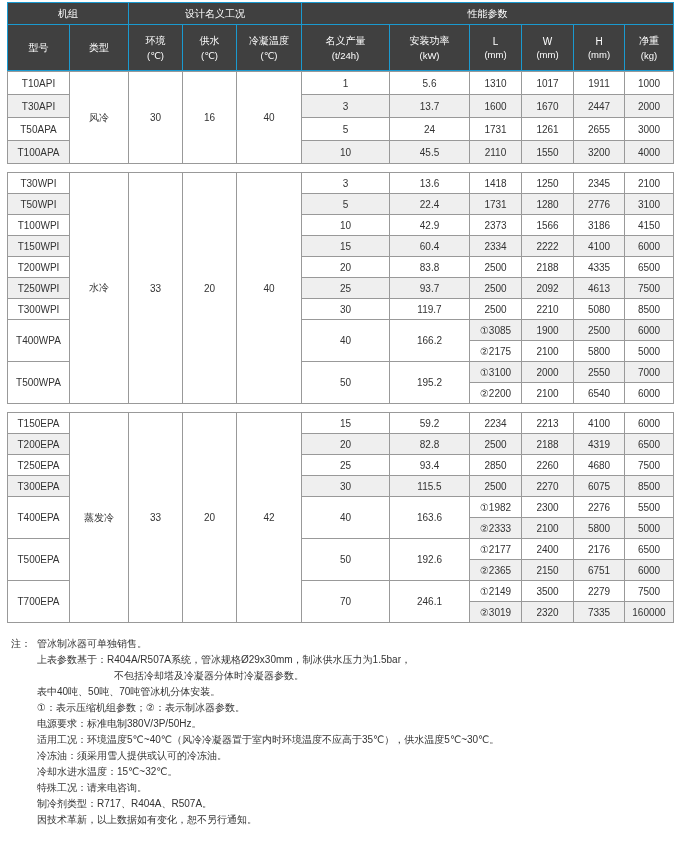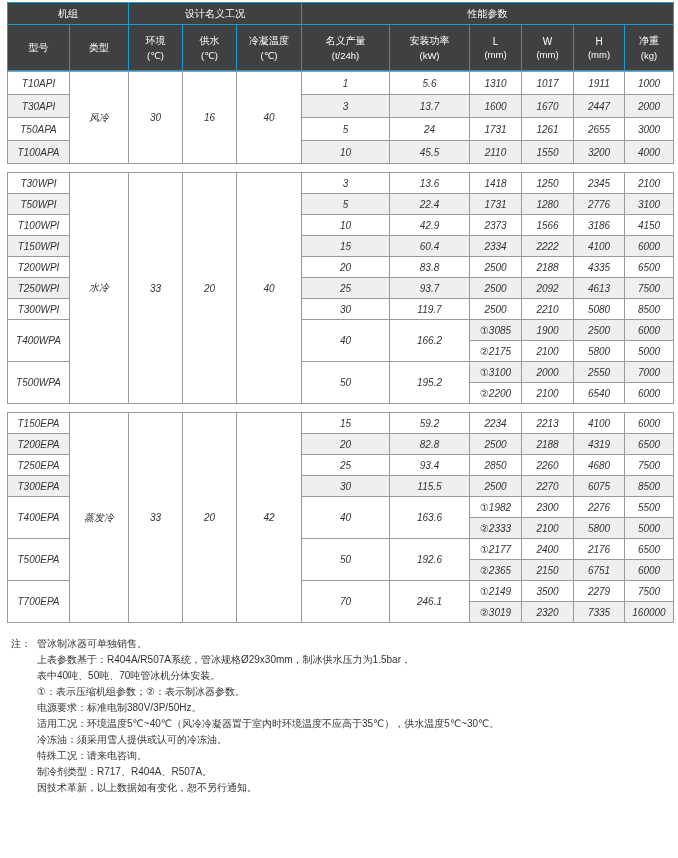--- a/index.html
+++ b/index.html
@@ -6,21 +6,21 @@
   body{width:678px;font-family:"Liberation Sans","DejaVu Sans",sans-serif;color:#333;}
   .page{padding:2px 6px 0 7px;}
   table{border-collapse:collapse;table-layout:fixed;width:665px;}
   
   .hdr td{background:#404040;color:#fff;text-align:center;vertical-align:middle;
           font-size:10px;border:1px solid #1a9ad0;padding:0;}
   .hdr .top-row td{height:21px;}
   .hdr .sub-row td{height:45px;}
   .hdr .sub{font-size:9.5px;margin-top:2px;}
   
-  .grp{margin-top:8px;font-style:italic;}
+  .grp{margin-top:8px;}
   .grp td{border:1px solid #999;text-align:center;vertical-align:middle;
           font-size:10px;padding:0;color:#333;}
   #grp-0 td{height:22px;}
   #grp-1 td,#grp-2 td{height:20px;}
   .c-white{background:#ffffff;}
   .c-gray{background:#efefef;}
   
   .notes{margin:13px 0 0 30px;font-size:10px;line-height:16px;color:#333;}
   .note-line{position:relative;white-space:nowrap;}
   .note-line.indent{padding-left:77px;}
@@ -370,23 +370,25 @@
           <td class="c-gray">2320</td>
           <td class="c-gray">7335</td>
           <td class="c-gray">160000</td>
         </tr>
       </tbody>
   </table>
 
   <div class="notes" id="notes-body">
       <div class="note-line"><span class="note-label">注：</span><span>管冰制冰器可单独销售。</span></div>
       <div class="note-line"><span>上表参数基于：R404A/R507A系统，管冰规格Ø29x30mm，制冰供水压力为1.5bar，</span></div>
+      <div class="note-line indent"><span>不包括冷却塔及冷凝器分体时冷凝器参数。</span></div>
       <div class="note-line"><span>表中40吨、50吨、70吨管冰机分体安装。</span></div>
       <div class="note-line"><span>①：表示压缩机组参数；②：表示制冰器参数。</span></div>
       <div class="note-line"><span>电源要求：标准电制380V/3P/50Hz。</span></div>
       <div class="note-line"><span>适用工况：环境温度5℃~40℃（风冷冷凝器置于室内时环境温度不应高于35℃），供水温度5℃~30℃。</span></div>
       <div class="note-line"><span>冷冻油：须采用雪人提供或认可的冷冻油。</span></div>
+      <div class="note-line"><span>冷却水进水温度：15℃~32℃。</span></div>
       <div class="note-line"><span>特殊工况：请来电咨询。</span></div>
       <div class="note-line"><span>制冷剂类型：R717、R404A、R507A。</span></div>
       <div class="note-line"><span>因技术革新，以上数据如有变化，恕不另行通知。</span></div>
     </div>
 
 </div>
 
 </body></html>

